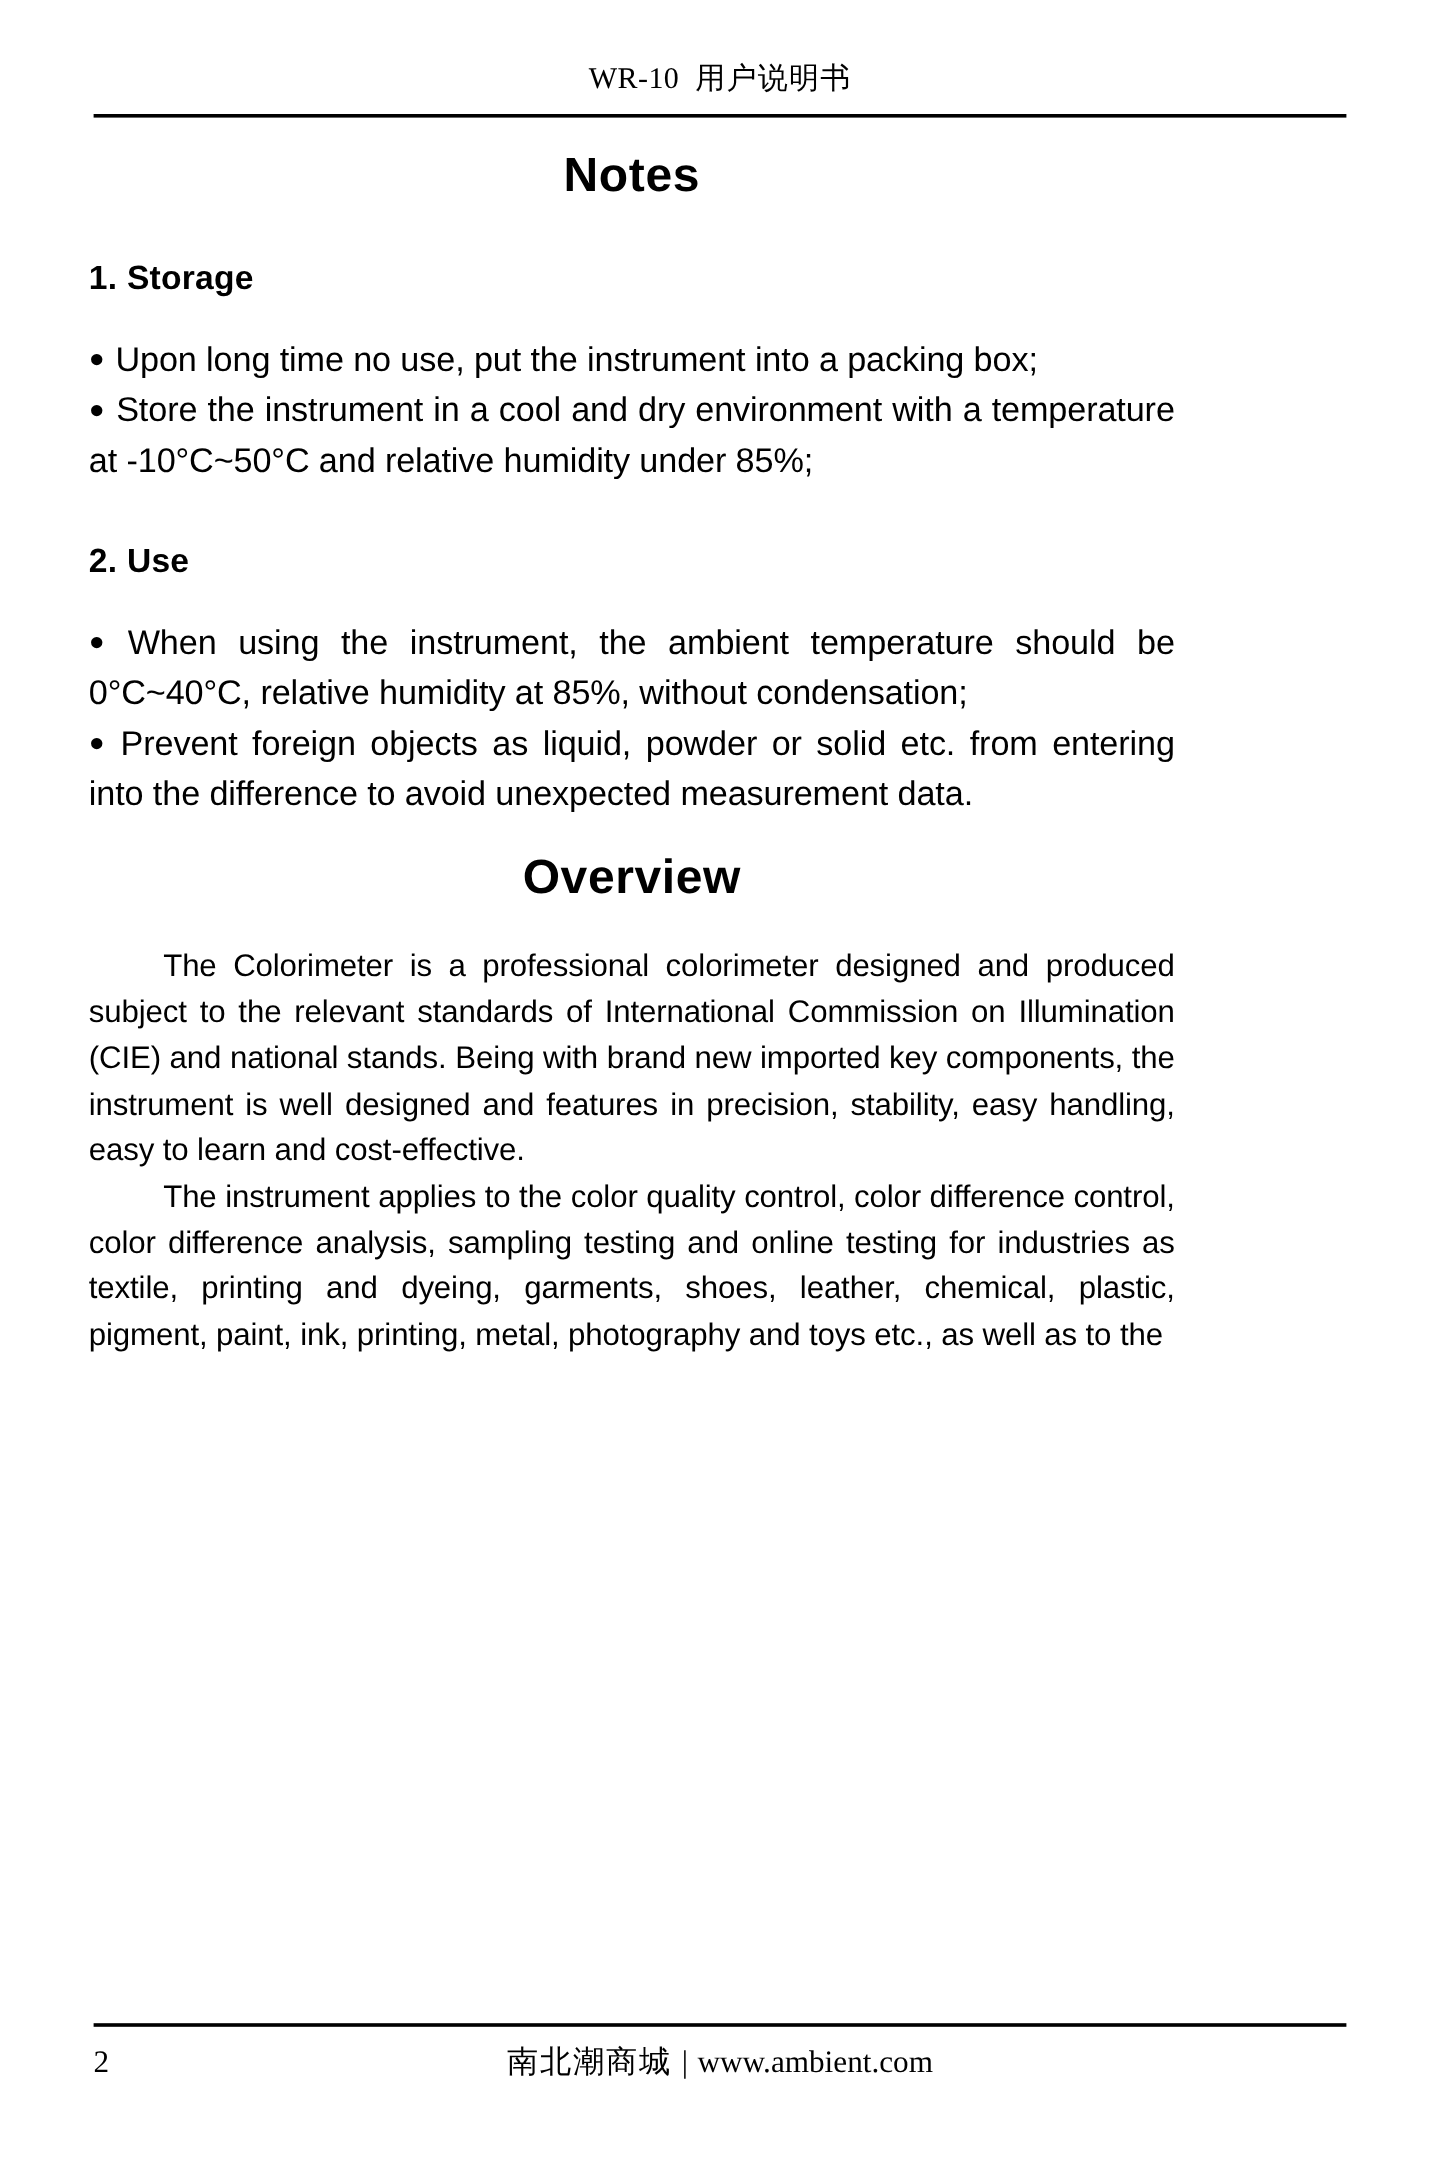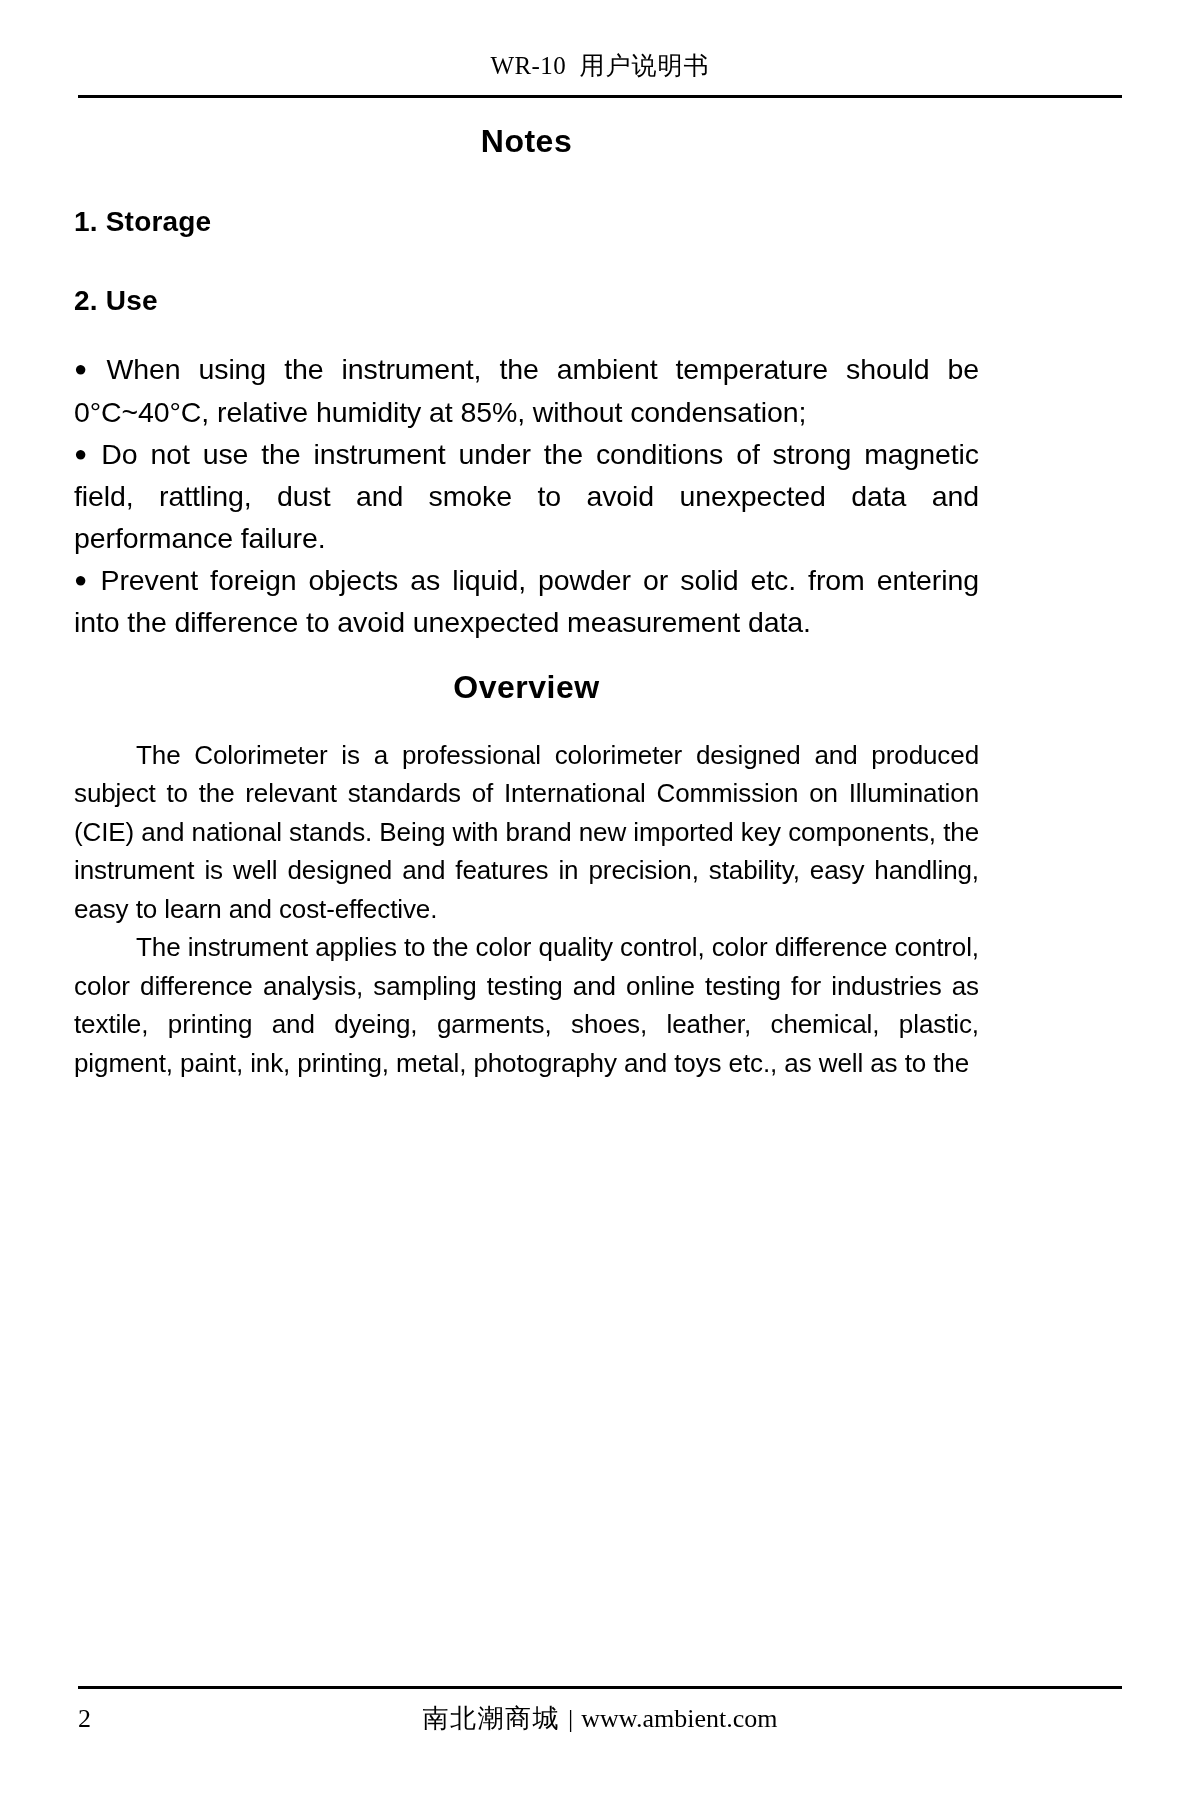--- a/index.html
+++ b/index.html
@@ -54,21 +54,21 @@
   .content {
     position: absolute;
     top: 112px;
     left: 74px;
     width: 905px;
   }
 
   h1.doc-title {
     font-family: "Liberation Sans", sans-serif;
     font-weight: bold;
-    font-size: 32px;
+    font-size: 40px;
     text-align: center;
     margin: 10px 0 0 0;
     line-height: 1.2;
     letter-spacing: 0.5px;
   }
   h1.doc-title.overview {
     margin-top: 24px;
   }
 
   h2.section-head {
@@ -162,26 +162,29 @@
     <span>WR-10</span><span>&nbsp;&nbsp;</span><span class="cjk">用户说明书</span>
   </div>
   <div class="header-rule"></div>
 
   <div class="content">
 
     <h1 class="doc-title">Notes</h1>
 
     <h2 class="section-head">1. Storage</h2>
 
+    <div class="bullet-block">
+      <p class="bullet"><span class="dot">●</span><span>Upon long time no use, put the instrument into a packing box;</span></p>
+      <p class="bullet"><span class="dot">●</span><span>Store the instrument in a cool and dry environment with a temperature at -10°C~50°C and relative humidity under 85%;</span></p>
+    </div>
 
     <h2 class="section-head">2. Use</h2>
 
     <div class="bullet-block">
       <p class="bullet"><span class="dot">●</span><span>When using the instrument, the ambient temperature should be 0°C~40°C, relative humidity at 85%, without condensation;</span></p>
-      <p class="bullet"><span class="dot">●</span><span>Do not use the instrument under the conditions of strong magnetic field, rattling, dust and smoke to avoid unexpected data and performance failure.</span></p>
       <p class="bullet"><span class="dot">●</span><span>Prevent foreign objects as liquid, powder or solid etc. from entering into the difference to avoid unexpected measurement data.</span></p>
     </div>
 
     <h1 class="doc-title overview">Overview</h1>
 
     <div class="para-block">
       <p class="body-para">The Colorimeter is a professional colorimeter designed and produced subject to the relevant standards of International Commission on Illumination (CIE) and national stands.  Being with brand new imported key components, the instrument is well designed and features in precision, stability, easy handling, easy to learn and cost-effective.</p>
       <p class="body-para">The instrument applies to the color quality control, color difference control, color difference analysis, sampling testing and online testing for industries as textile, printing and dyeing, garments, shoes, leather, chemical, plastic, pigment, paint, ink, printing, metal, photography and toys   etc., as well as to the</p>
     </div>
 

